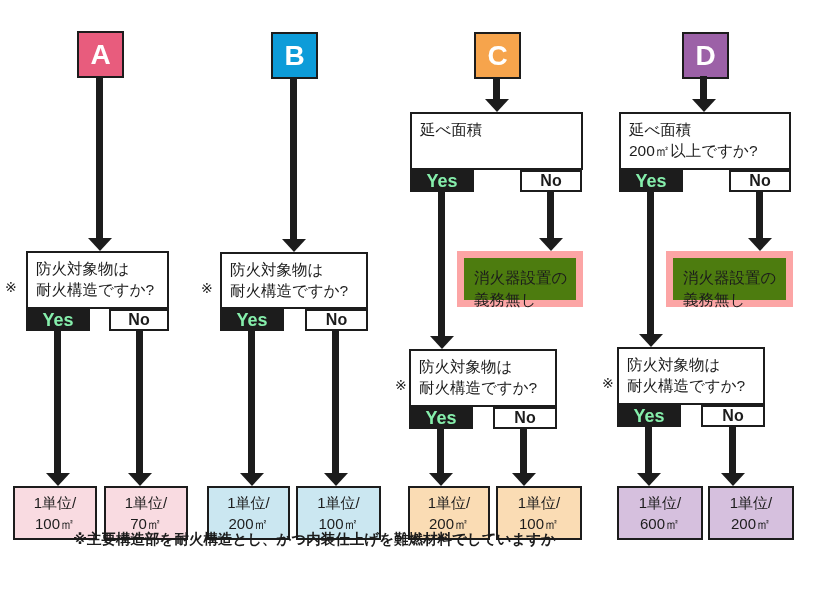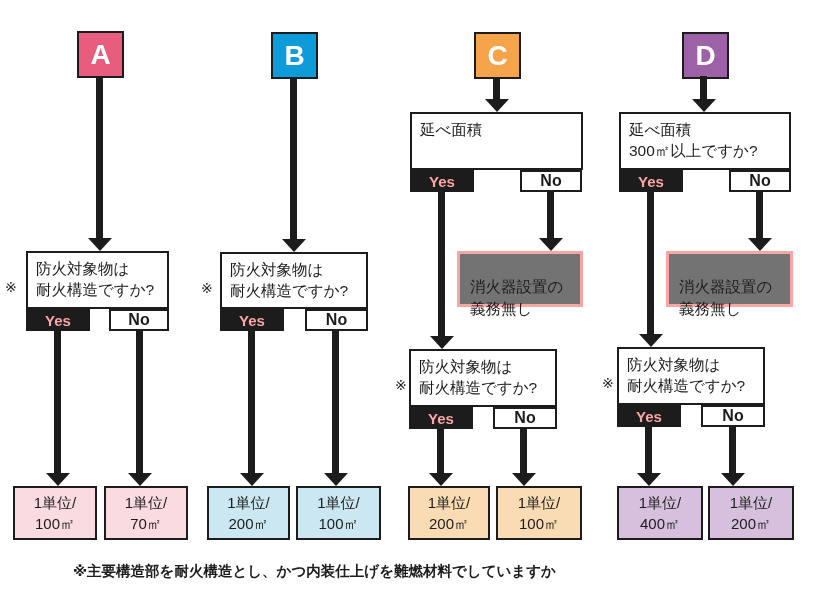--- a/index.html
+++ b/index.html
@@ -11,37 +11,37 @@
     position:absolute;width:47px;height:47px;border:2px solid #1c1c1c;box-sizing:border-box;
     color:#fff;font-weight:bold;font-size:28px;display:flex;align-items:center;justify-content:center;
   }
   .stem{position:absolute;width:7px;background:#1c1c1c;}
   .head{position:absolute;width:0;height:0;border-left:12px solid transparent;border-right:12px solid transparent;border-top:13px solid #1c1c1c;}
   .qbox{
     position:absolute;border:2px solid #1c1c1c;background:#fff;box-sizing:border-box;
     font-size:15.5px;line-height:1.35;padding:6px 0 0 8px;white-space:nowrap;
   }
   .yes{
-    position:absolute;height:22px;background:#1c1c1c;color:#fca5a5;font-weight:bold;font-size:15px;
+    position:absolute;height:22px;background:#1c1c1c;color:#86efac;font-weight:bold;font-size:18px;
     display:flex;align-items:center;justify-content:center;box-sizing:border-box;
   }
   .no{
     position:absolute;height:22px;background:#fff;border:2px solid #1c1c1c;color:#1c1c1c;font-weight:bold;
     font-size:16px;display:flex;align-items:center;justify-content:center;box-sizing:border-box;
   }
   .duty{
-    position:absolute;border:3px solid #fca5a5;background:#737373;box-sizing:border-box;
-    font-size:15.5px;line-height:1.4;padding:22px 0 0 10px;white-space:nowrap;
+    position:absolute;border:7px solid #fca5a5;background:#4d7c0f;box-sizing:border-box;
+    font-size:15.5px;line-height:1.4;padding:9px 0 0 10px;white-space:nowrap;
   }
   .res{
     position:absolute;height:54px;border:2px solid #1c1c1c;box-sizing:border-box;font-size:15px;line-height:1.4;
     display:flex;flex-direction:column;align-items:center;justify-content:center;text-align:center;
   }
   .mark{position:absolute;font-size:14px;}
-  .footnote{position:absolute;left:73px;top:562px;font-size:14.5px;font-weight:bold;white-space:nowrap;}
+  .footnote{position:absolute;left:73px;top:530px;font-size:14.5px;font-weight:bold;white-space:nowrap;}
 </style>
 </head>
 <body>
 
 <div class="canvas">
 
   <div class="hdr" style="left: 77px; top: 31px; background-color: rgb(232, 92, 125);">A</div>
   <div class="stem" style="left:96px;top:78px;height:160px"></div>
   <div class="head" style="left:88px;top:238px"></div>
 
@@ -134,21 +134,21 @@
     <div>1単位/</div>
     <div>100㎡</div>
   </div>
 
   <div class="hdr" style="left: 682px; top: 32px; background-color: rgb(156, 97, 167);">D</div>
   <div class="stem" style="left:700px;top:76px;height:23px"></div>
   <div class="head" style="left:692px;top:99px"></div>
 
   <div class="qbox" style="left:619px;top:112px;width:172px;height:58px">
     <div>延べ面積</div>
-    <div>300㎡以上ですか?</div>
+    <div>200㎡以上ですか?</div>
   </div>
   <div class="yes" style="left:619px;top:170px;width:64px">Yes</div>
   <div class="no" style="left:729px;top:170px;width:62px">No</div>
 
   <div class="stem" style="left:647px;top:192px;height:142px"></div>
   <div class="head" style="left:639px;top:334px"></div>
   <div class="stem" style="left:756px;top:191px;height:47px"></div>
   <div class="head" style="left:748px;top:238px"></div>
 
   <div class="duty" style="left:666px;top:251px;width:127px;height:56px">
@@ -164,21 +164,21 @@
   <div class="yes" style="left:617px;top:405px;width:64px">Yes</div>
   <div class="no" style="left:701px;top:405px;width:64px">No</div>
 
   <div class="stem" style="left:645px;top:427px;height:46px"></div>
   <div class="head" style="left:637px;top:473px"></div>
   <div class="stem" style="left:729px;top:427px;height:46px"></div>
   <div class="head" style="left:721px;top:473px"></div>
 
   <div class="res" style="left: 617px; top: 486px; width: 86px; background-color: rgb(214, 192, 222);">
     <div>1単位/</div>
-    <div>400㎡</div>
+    <div>600㎡</div>
   </div>
   <div class="res" style="left: 708px; top: 486px; width: 86px; background-color: rgb(214, 192, 222);">
     <div>1単位/</div>
     <div>200㎡</div>
   </div>
 
   <div class="footnote">※主要構造部を耐火構造とし、かつ内装仕上げを難燃材料でしていますか</div>
 
 </div>
 

